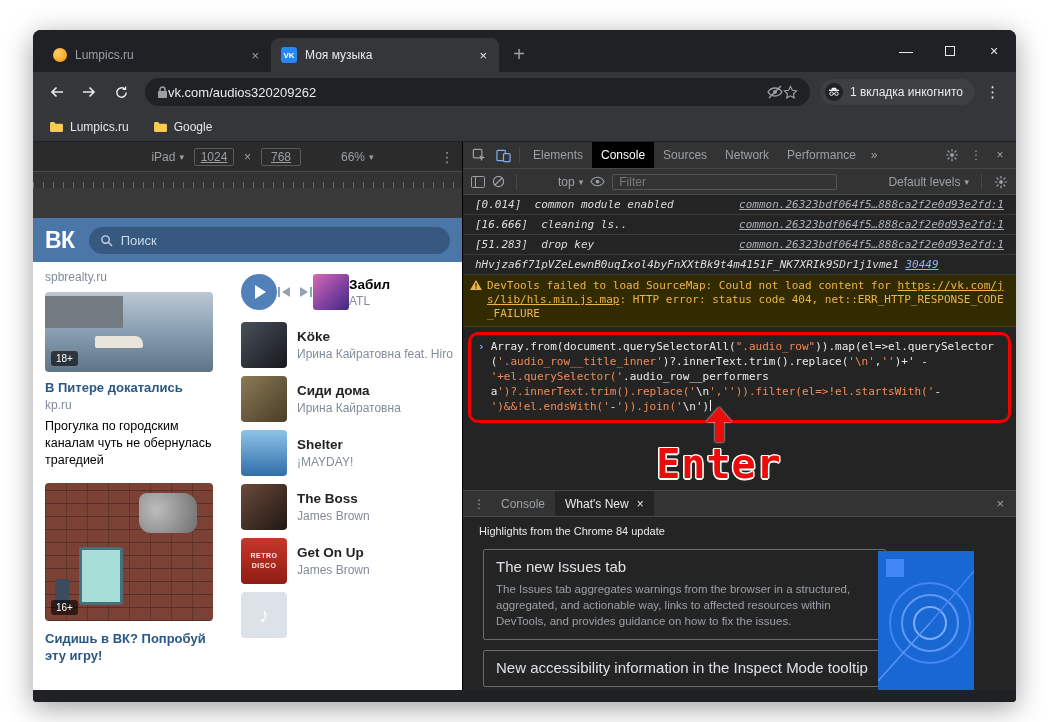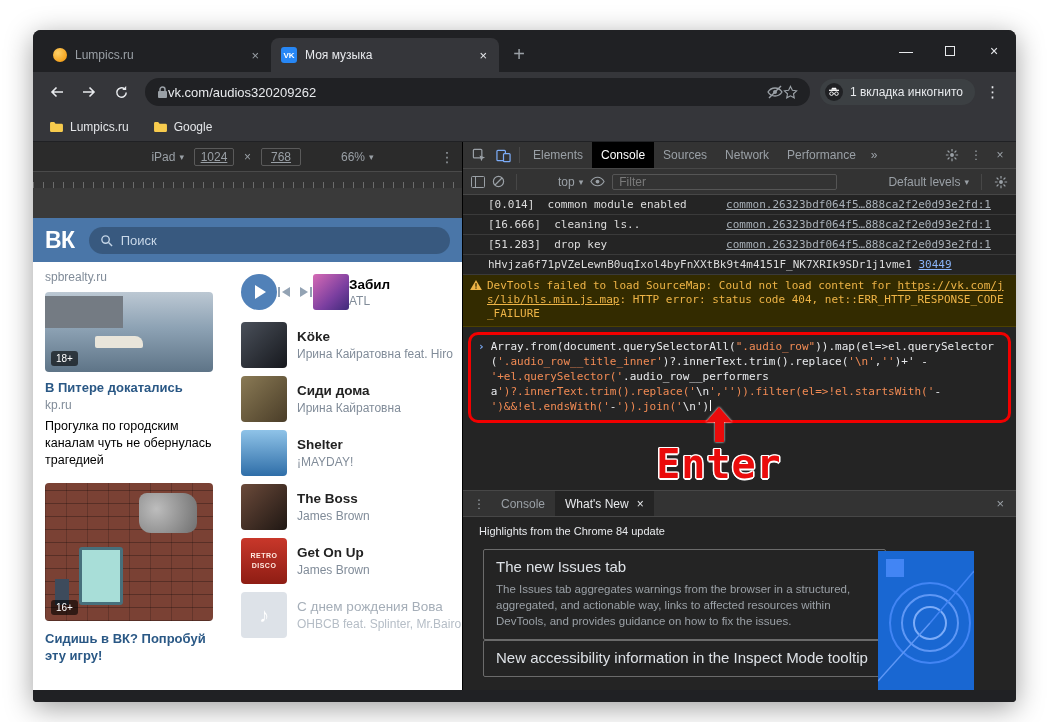--- a/index.html
+++ b/index.html
@@ -140,22 +140,22 @@
 
   .console-toolbar { height:26px; background:#333; border-bottom:1px solid #474747; display:flex;
                      align-items:center; gap:7px; padding:0 8px; font-size:12px; color:#9aa0a6;
                      flex:0 0 auto; }
   .filter-box { width:225px; height:16px; border:1px solid #555; border-radius:2px; display:flex;
                 align-items:center; padding:0 6px; color:#7a7a7a; }
   .ct-right { margin-left:auto; display:flex; align-items:center; gap:8px; }
 
   .console { flex:1; min-height:0; position:relative; font-family:"DejaVu Sans Mono", monospace;
              font-size:11px; color:#dcdcdc; overflow:hidden; }
-  .console-row { display:flex; align-items:flex-start; padding:3px 25px; border-bottom:1px solid #3a3a3a;
-                 line-height:13px; }
+  .console-row { display:flex; align-items:flex-start; padding:3px 12px; border-bottom:1px solid #3a3a3a;
+                 line-height:13px;font-style:italic; }
   .msg-text { flex:1; white-space:pre-wrap; }
   .msg-source { color:#a8b0b8; text-decoration:underline; white-space:nowrap; margin-left:10px; }
   .hash-row { display:block; word-break:break-all; }
   .hash-link { color:#8ab4f8; text-decoration:underline; }
   .warn { background:#332b00; color:#eeb446; padding:4px 8px 5px 24px; position:relative;
           border-bottom:1px solid #4d4100; line-height:14px; word-break:break-all; }
   .warn-icon { position:absolute; left:7px; top:5px; }
   .warn .link { text-decoration:underline; }
   .console-input { margin:5px 5px 0 5px; border:3px solid #f20000; border-radius:10px;
                    padding:4px 8px 6px 7px; display:flex; gap:6px; background:#242424; }
@@ -185,21 +185,21 @@
                     align-items:center; color:#9aa0a6; font-size:12px; padding:0 4px; flex:0 0 auto; }
   .drawer-tab { padding:0 10px; height:100%; display:flex; align-items:center; gap:8px;
                 white-space:nowrap; }
   .drawer-tab.active { background:#242424; color:#e8eaed; }
   .drawer-close { margin-left:auto; padding:0 8px; font-size:13px; }
   .wn-header { height:28px; display:flex; align-items:center; padding:0 16px; color:#e8eaed;
                font-size:11px; flex:0 0 auto; font-family:"Liberation Sans", sans-serif; }
   .drawer-content { flex:1; min-height:0; position:relative; padding:4px 0 0 20px;
                     overflow:hidden; font-family:"Liberation Sans", sans-serif; }
   .wn-card { width:403px; border:1px solid #6b6b6b; border-radius:2px; padding:8px 12px 10px;
-             background:#242424; }
+             margin-bottom:10px; background:#242424; }
   .wn-card-title { color:#dde1e6; font-size:15px; }
   .wn-card-body { color:#9aa0a6; font-size:11.5px; line-height:1.4; margin-top:6px; }
   .wn-graphic { position:absolute; right:42px; top:6px; width:96px; height:150px; }
 </style>
 </head>
 <body>
 
 <div class="screen">
   <div class="window">
 
@@ -394,24 +394,20 @@
                     </div>
                     <div class="song-text">
                       <div class="song-title">Get On Up</div>
                       <div class="song-artist">James Brown</div>
                     </div>
                   </div>
                   <div class="song-row disabled">
                     <div class="song-art" style="background: rgb(221, 226, 232);">
                       <div class="art-note">♪</div>
                     </div>
-                    <div class="song-text">
-                      <div class="song-title">С днем рождения Вова</div>
-                      <div class="song-artist">OHBCB feat. Splinter, Mr.Bairo</div>
-                    </div>
                   </div>
                 </div>
             </div>
           </div>
         </div>
       </div>
 
       <div class="devtools">
 
         <div class="dt-toolbar">

